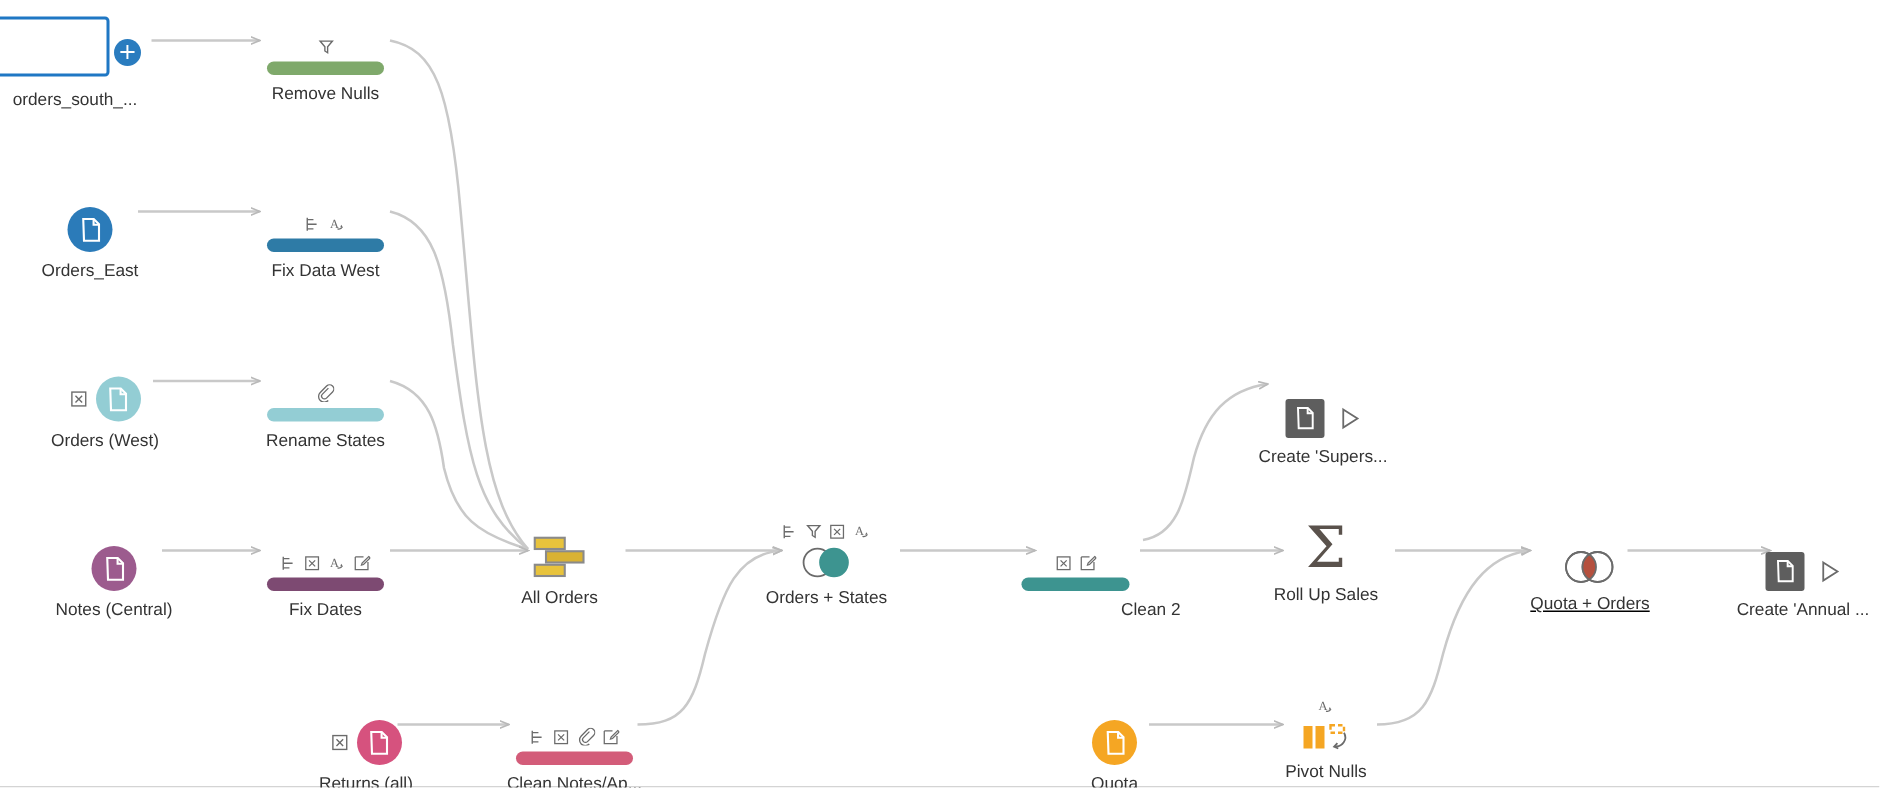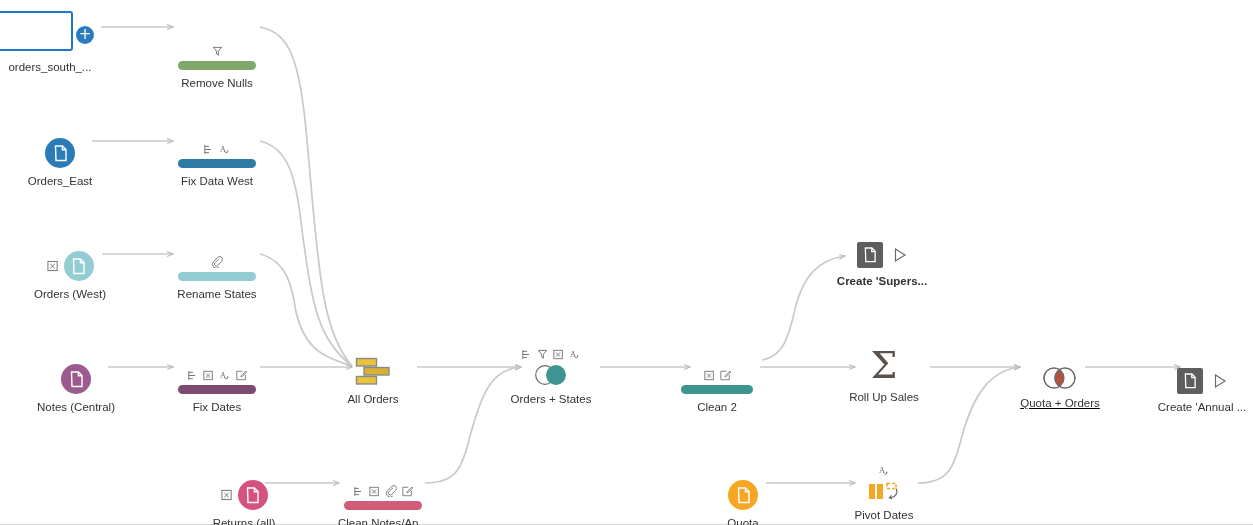--- a/index.html
+++ b/index.html
@@ -175,21 +175,21 @@
         <svg width="15" height="17" viewBox="0 0 15 17" aria-hidden="true">
           <path d="M2.5,1 h7 l3.5,3.5 v11 h-10 z" fill="none" stroke="#ffffff" stroke-width="1.4"></path>
           <path d="M9.4,1.2 v3.6 h3.4" fill="none" stroke="#ffffff" stroke-width="1.4"></path>
         </svg>
       </div>
       <div class="plus-btn" style="left:96px; top:18px;">+</div>
     </div>
     <div class="label">orders_south_...</div>
   </div>
 
-  <div class="node" style="left:217px; top:24px;">
+  <div class="node" style="left:217px; top:4px;">
     <div class="glyph-wrap">
       <div class="mini-icons">
         <svg width="11" height="11" viewBox="0 0 12 12">
           <path d="M1.5,1.5 h9 l-3.5,4.2 v4.3 l-2,-1.3 v-3 z" fill="none" stroke="#6b6b6b" stroke-width="1"></path>
         </svg>
       </div>
       <div class="step-bar" style="background:#7fa96b;"></div>
     </div>
     <div class="label">Remove Nulls</div>
   </div>
@@ -362,21 +362,21 @@
         </svg>
       </div>
       <svg width="36" height="22" viewBox="0 0 36 22">
         <circle cx="12" cy="11" r="9.3" fill="#ffffff" stroke="#6b6b6b" stroke-width="1.2"></circle>
         <circle cx="23" cy="11" r="9.3" fill="#3d9490" stroke="#3d9490" stroke-width="1.2"></circle>
       </svg>
     </div>
     <div class="label">Orders + States</div>
   </div>
 
-  <div class="node" style="left:717px; top:348px;">
+  <div class="node" style="left:717px; top:348px;text-align:right;">
     <div class="glyph-wrap">
       <div class="mini-icons">
         <svg width="11" height="11" viewBox="0 0 13 13">
           <rect x="1" y="1.5" width="10" height="10" fill="none" stroke="#6b6b6b" stroke-width="1"></rect>
           <path d="M3.6,4.2 l4.8,4.8 M8.4,4.2 l-4.8,4.8" stroke="#6b6b6b" stroke-width="1"></path>
         </svg>
         <svg width="11" height="11" viewBox="0 0 13 13">
           <path d="M1,1.5 h6.5 M1,1.5 v10 h10 v-6" fill="none" stroke="#6b6b6b" stroke-width="1"></path>
           <path d="M11.6,1.2 l1.1,1.1 l-5.2,5.2 l-1.6,0.5 l0.5,-1.6 z" fill="none" stroke="#6b6b6b" stroke-width="1"></path>
         </svg>
@@ -386,21 +386,21 @@
     <div class="label">Clean 2</div>
   </div>
 
   <div class="node" style="left:884px; top:338px;">
     <div class="glyph-wrap">
       <div class="sigma">Σ</div>
     </div>
     <div class="label">Roll Up Sales</div>
   </div>
 
-  <div class="node" style="left:882px; top:222px;font-weight:bold;">
+  <div class="node" style="left:882px; top:246px;">
     <div class="glyph-wrap">
       <div class="out-wrap">
         <div class="out-square">
           <svg width="14" height="16" viewBox="0 0 15 17" aria-hidden="true">
             <path d="M2.5,1 h7 l3.5,3.5 v11 h-10 z" fill="none" stroke="#ffffff" stroke-width="1.4"></path>
             <path d="M9.4,1.2 v3.6 h3.4" fill="none" stroke="#ffffff" stroke-width="1.4"></path>
           </svg>
         </div>
         <svg width="14" height="16" viewBox="0 0 14 16">
           <path d="M2.5,2 L12,8 L2.5,14 Z" fill="none" stroke="#6b6b6b" stroke-width="1.2"></path>
@@ -432,21 +432,21 @@
         </svg>
       </div>
       <svg width="34" height="22" viewBox="0 0 34 22">
         <rect x="2" y="4" width="6" height="15" fill="#f5a623"></rect>
         <rect x="10" y="4" width="6" height="15" fill="#f5a623"></rect>
         <rect x="20" y="3.5" width="9" height="5" fill="none" stroke="#f5a623" stroke-width="1.6" stroke-dasharray="3,2"></rect>
         <path d="M29,8.5 a6,6 0 0 1 -6,9" fill="none" stroke="#6b6b6b" stroke-width="1.2"></path>
         <path d="M24.6,15.4 l-2.2,2.4 l2.8,1.2" fill="none" stroke="#6b6b6b" stroke-width="1.2"></path>
       </svg>
     </div>
-    <div class="label">Pivot Dates</div>
+    <div class="label">Pivot Nulls</div>
   </div>
 
   <div class="node" style="left:1060px; top:344px;text-decoration:underline;">
     <div class="glyph-wrap">
       <svg width="40" height="24" viewBox="0 0 40 24">
         <defs>
           <clipPath id="lensL">
               <circle cx="14" cy="12" r="10"></circle>
             </clipPath>
         </defs>

